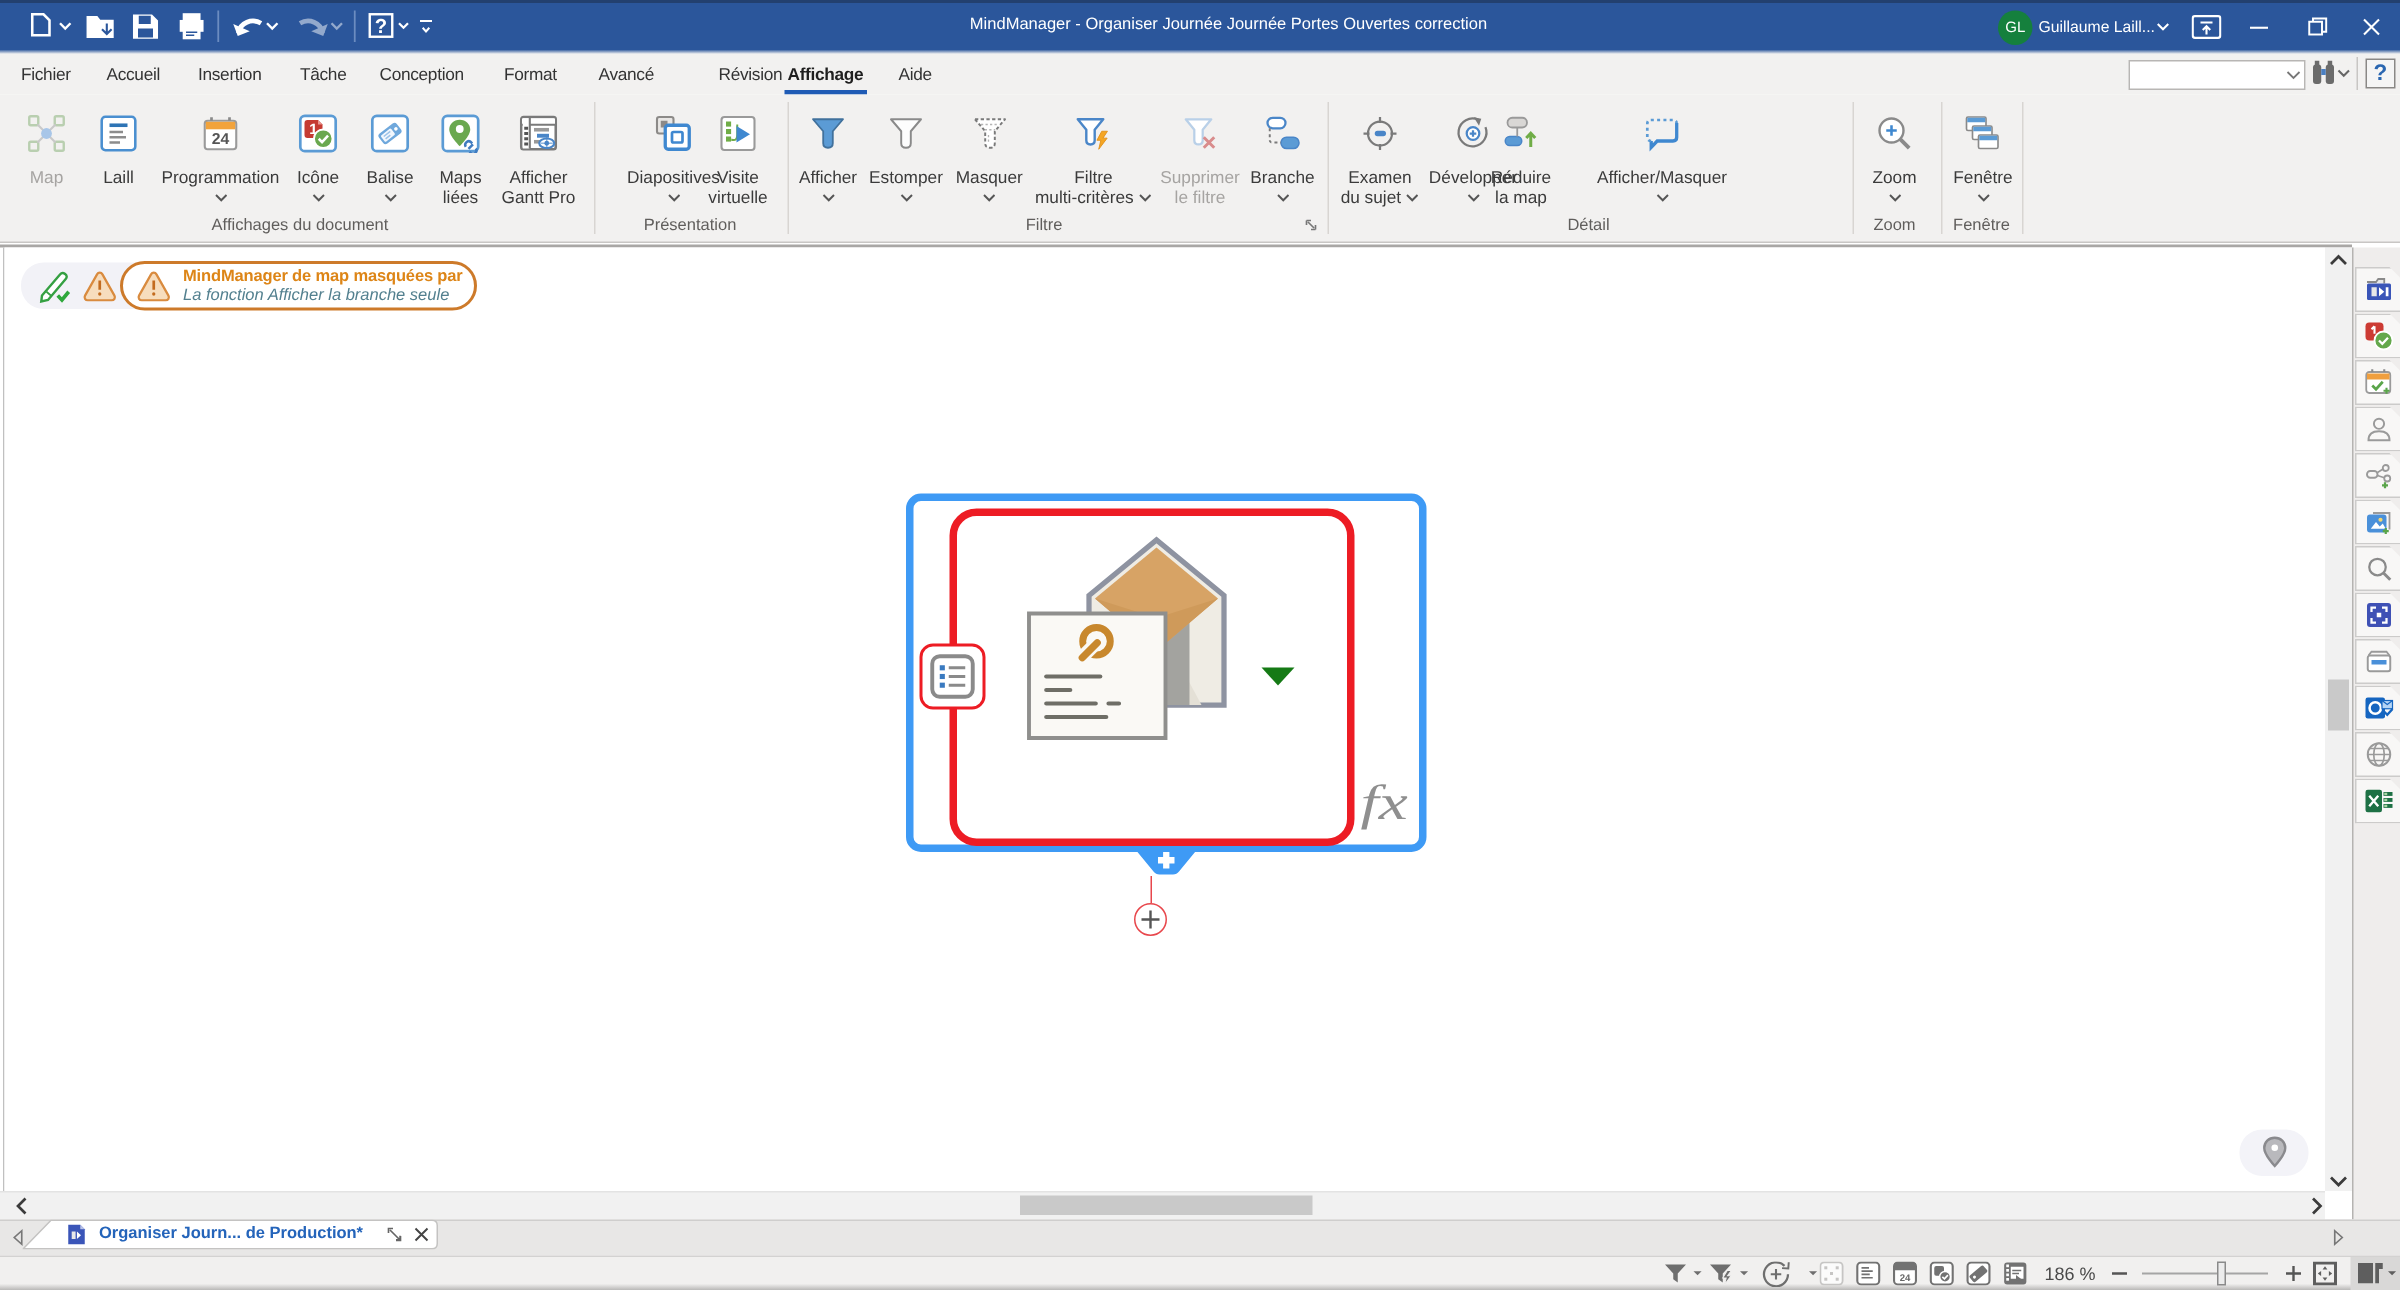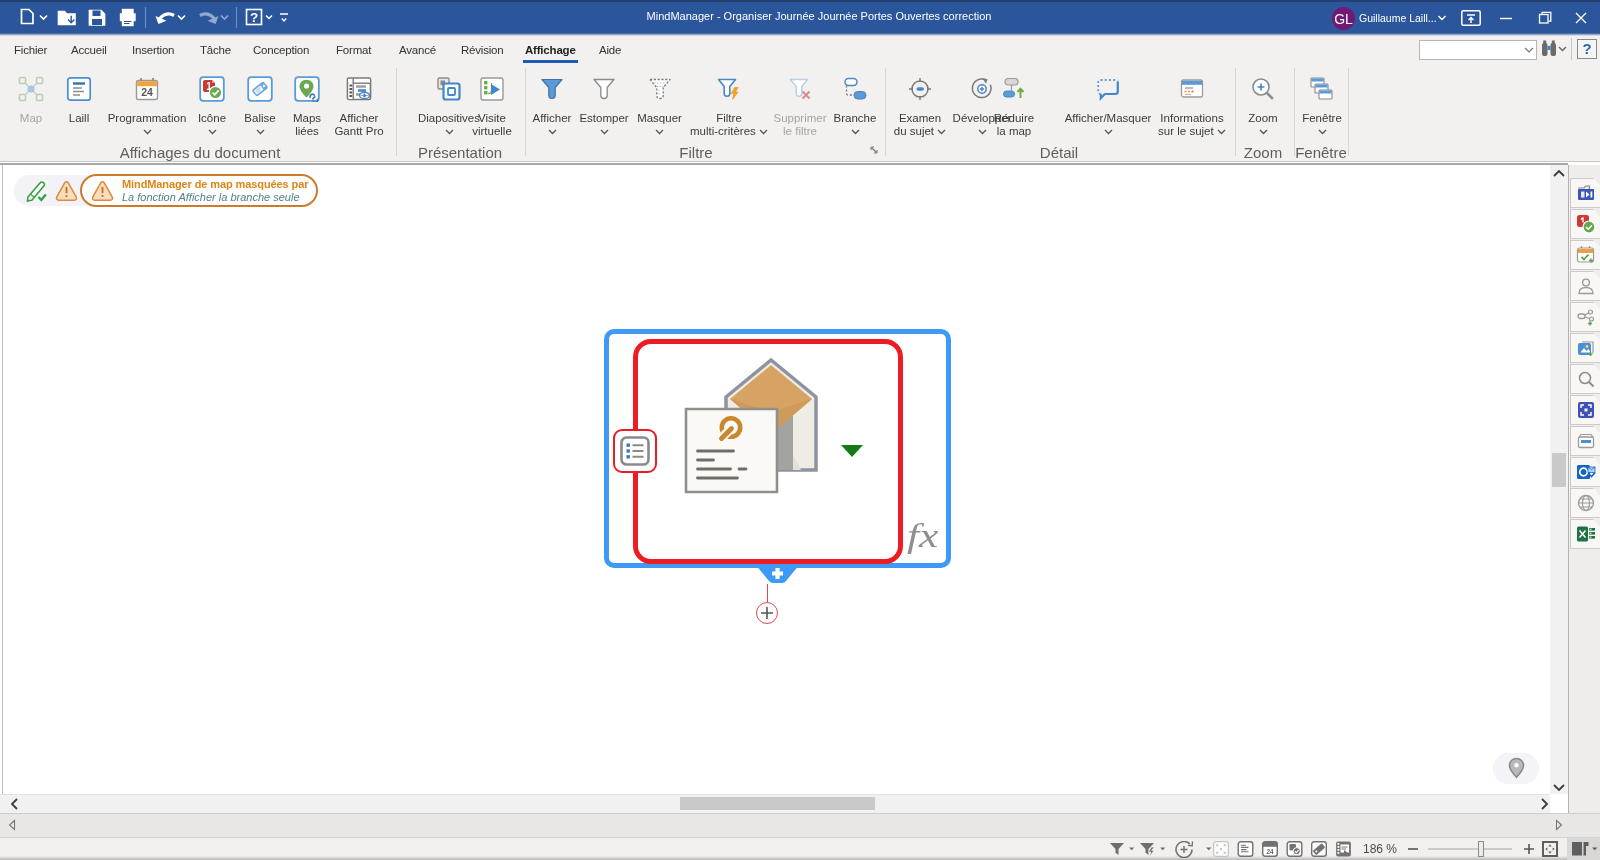--- a/index.html
+++ b/index.html
@@ -4,34 +4,34 @@
 <style>
 * { margin:0; padding:0; box-sizing:border-box; }
 html,body { width:1600px; height:860px; overflow:hidden; font-family:"Liberation Sans", sans-serif; }
 #app { position:relative; width:1600px; height:860px; background:#fff; }
 .abs { position:absolute; }
 
 
 #titlebar { position:absolute; left:0; top:0; width:1600px; height:36px; background:#2b569b; }
 #titlebar .topline { position:absolute; left:0; top:0; width:100%; height:2px; background:#23406f; }
 #titletext { position:absolute; top:10px; left:19px; width:1600px; text-align:center; color:#ffffff; font-size:11px; }
-#avatar { width:23px; height:23px; border-radius:50%; background:#701a75; color:#fff; font-size:14px; display:flex; align-items:center; justify-content:center; }
+#avatar { width:23px; height:23px; border-radius:50%; background:#15803d; color:#fff; font-size:10px; display:flex; align-items:center; justify-content:center; }
 
 
 #tabrow { position:absolute; left:0; top:36px; width:1600px; height:27px; background:#f2f1f0; }
 .rtab { position:absolute; top:0; height:27px; line-height:28px; font-size:11.5px; letter-spacing:-0.2px; color:#333333; }
 .rtab.sel { font-weight:bold; color:#1f1f1f; }
 .rtab.sel::after { content:""; position:absolute; left:-2px; right:-2px; bottom:0; height:3px; background:#1f5bb5; }
 
 
 #ribbon { position:absolute; left:0; top:63px; width:1600px; height:99px; background:#f2f1f0; border-bottom:1px solid #c8c6c4; }
 .rgroup-sep { position:absolute; top:5px; height:88px; width:1px; background:#d8d5d2; }
 .rbtn { position:absolute; top:13px; text-align:center; color:#3b3b3b; font-size:11.5px; line-height:13.5px; }
 .rbtn .ric { margin:0 auto 6px auto; width:26px; height:26px; }
-.glabel { position:absolute; top:81px; text-align:center; font-size:15px; color:#605e5c; width:200px; margin-left:-100px; }
+.glabel { position:absolute; top:81px; text-align:center; font-size:11px; color:#605e5c; width:200px; margin-left:-100px; }
 .chev { display:inline-block; }
 .dim { color:#a6a4a2; }
 
 
 #canvas { position:absolute; left:3px; top:165px; width:1547px; height:629px; background:#ffffff; }
 #canvasborder { position:absolute; left:0px; top:163px; width:1568px; height:2px; background:#a9a7a5; }
 #leftedge { position:absolute; left:2px; top:165px; width:1px; height:646px; background:#c0c0c0; }
 
 
 #vscroll { position:absolute; left:1550px; top:165px; width:18px; height:629px; background:#f1f1f1; }
@@ -112,21 +112,21 @@
     </svg>
   </div>
   <div id="tabrow">
     <div class="rtab" style="left:14px;">Fichier</div>
     <div class="rtab" style="left:71px;">Accueil</div>
     <div class="rtab" style="left:132px;">Insertion</div>
     <div class="rtab" style="left:200px;">Tâche</div>
     <div class="rtab" style="left:253px;">Conception</div>
     <div class="rtab" style="left:336px;">Format</div>
     <div class="rtab" style="left:399px;">Avancé</div>
-    <div class="rtab" style="left:461px;">Révision</div>
+    <div class="rtab" style="left:479px;">Révision</div>
     <div class="rtab sel" style="left:525px;">Affichage</div>
     <div class="rtab" style="left:599px;">Aide</div>
 
     <div class="abs" style="left:1419px;top:4px;width:118px;height:20px;background:#fff;border:1px solid #b8b6b4;"></div>
     <svg class="abs" style="left:1524px;top:10px" width="10" height="8" viewBox="0 0 10 8">
         <path d="M1 2 l4 4 l4 -4" stroke="#777" stroke-width="1.2" fill="none"></path>
       </svg>
     <svg class="abs" style="left:1541px;top:3px" width="26" height="21" viewBox="0 0 26 21" fill="none">
       <rect x="1" y="4" width="5.5" height="13" rx="2" fill="#6b6b6b"></rect>
         <rect x="9.5" y="4" width="5.5" height="13" rx="2" fill="#6b6b6b"></rect>
@@ -378,34 +378,20 @@
       <svg class="ric" viewBox="0 0 26 26" fill="none">
         <path d="M22.8 6 v9.5 q0 2.5 -2.5 2.5 h-10.5 l-4 4.2 v-4.2" stroke="#3f88d0" stroke-width="2.2"></path>
         <path d="M5.8 18 q-2.6 -0.1 -2.6 -2.5 v-9 q0 -2.5 2.5 -2.5 h14.5 q2.3 0 2.6 2" stroke="#5b9bd5" stroke-width="1.8" stroke-dasharray="2 2.2"></path>
       </svg>
       <div>Afficher/Masquer</div>
       <svg class="chev" width="9" height="6" viewBox="0 0 9 6">
           <path d="M1 1 l3.5 3.5 L8 1" stroke="#555" stroke-width="1.3" fill="none"></path>
         </svg>
     </div>
 
-    <div class="rbtn" style="left:1147px;width:90px;">
-      <svg class="ric" viewBox="0 0 26 26" fill="none">
-        <rect x="2.5" y="4" width="21" height="17" rx="2" fill="#fff" stroke="#9a9a9a" stroke-width="1.3"></rect>
-        <path d="M3 4.8 h20 v4 H3 z" fill="#5b9bd5"></path>
-        <path d="M6 12 h8" stroke="#9a9a9a" stroke-width="1.3"></path>
-        <circle cx="6.5" cy="15.5" r="1.1" fill="#f5a623"></circle>
-          <circle cx="10" cy="15.5" r="1.1" fill="#f5a623"></circle>
-          <circle cx="13.5" cy="15.5" r="1.1" fill="#e06666"></circle>
-        <path d="M6 18.5 h6" stroke="#bbb" stroke-width="1.2"></path>
-      </svg>
-      <div>Informations<br>sur le sujet <svg width="9" height="6" viewBox="0 0 9 6" style="display:inline-block">
-            <path d="M1 1 l3.5 3.5 L8 1" stroke="#555" stroke-width="1.3" fill="none"></path>
-          </svg></div>
-    </div>
     <div class="glabel" style="left:1059px;">Détail</div>
 
     <div class="rbtn" style="left:1238px;width:50px;">
       <svg class="ric" viewBox="0 0 26 26" fill="none">
         <circle cx="11" cy="11" r="8" stroke="#8a8a8a" stroke-width="1.6" fill="#fff"></circle>
         <path d="M11 7.5 v7 M7.5 11 h7" stroke="#3f88d0" stroke-width="1.7"></path>
         <path d="M16.8 16.8 l6 6" stroke="#8a8a8a" stroke-width="2.6"></path>
       </svg>
       <div>Zoom</div>
       <svg class="chev" width="9" height="6" viewBox="0 0 9 6">
@@ -634,20 +620,38 @@
           <rect x="13.5" y="8.5" width="2" height="1.6"></rect>
           <rect x="13.5" y="12.5" width="2" height="1.6"></rect>
         </g>
       </svg>
   </div>
 
   <div id="tabbar"></div>
   <svg class="abs" style="left:8px;top:819px" width="8" height="12" viewBox="0 0 8 12">
       <path d="M6.5 1.5 L1.5 6 L6.5 10.5 z" fill="none" stroke="#777" stroke-width="1.1"></path>
     </svg>
+  <div id="doctab">
+    <svg class="abs" style="left:0;top:0" width="278" height="20" viewBox="0 0 278 20">
+      <path d="M0.5 19.5 L19 0.5 H273 Q276.5 0.5 276.5 4 V16 Q276.5 19.5 273 19.5 Z" fill="#ffffff" stroke="#c4c3c2" stroke-width="1"></path>
+    </svg>
+    <svg class="abs" style="left:30px;top:3px" width="12" height="14" viewBox="0 0 12 14">
+        <path d="M0.5 0.5 h8 l3 3 v10 h-11 z" fill="#3a55b8"></path>
+        <path d="M8.5 0.5 l3 3 h-3 z" fill="#b8c2e8"></path>
+        <rect x="2.8" y="5" width="2.6" height="5" fill="#e8e8e8"></rect>
+        <path d="M6.3 5 l2.7 2.5 l-2.7 2.5 z" fill="#fff"></path>
+      </svg>
+    <div class="abs" style="left:51px;top:3px;font-size:11px;font-weight:bold;color:#2464ba;">Organiser Journ... de Production*</div>
+    <svg class="abs" style="left:243px;top:5px" width="10" height="10" viewBox="0 0 10 10" fill="none" stroke="#666">
+        <path d="M1 4 v-3 h3 M9 6 v3 h-3 M2 2 l6.5 6.5 M6 8.5 h2.7 v-2.7" stroke-width="1.1"></path>
+      </svg>
+    <svg class="abs" style="left:261px;top:5px" width="10" height="10" viewBox="0 0 10 10">
+        <path d="M1 1 l8 8 M9 1 l-8 8" stroke="#444" stroke-width="1.3"></path>
+      </svg>
+  </div>
   <svg class="abs" style="left:1555px;top:819px" width="8" height="12" viewBox="0 0 8 12">
       <path d="M1.5 1.5 L6.5 6 L1.5 10.5 z" fill="none" stroke="#777" stroke-width="1.1"></path>
     </svg>
 
   <div id="statusbar"></div>
   <div class="abs" style="left:0;top:856px;width:1600px;height:4px;background:linear-gradient(#efeeed,#b9b8b7);"></div>
   <svg class="abs" style="left:1106px;top:841px" width="110" height="17" viewBox="0 0 110 17" fill="none">
     <path d="M4 2 h14 l-5.5 6 v6 l-3 -2.2 v-3.8 z" fill="#6e6e6e"></path>
     <path d="M23 6.5 l2.7 2.7 l2.7 -2.7 z" fill="#6e6e6e"></path>
     <path d="M34 2 h14 l-5.5 6 v6 l-3 -2.2 v-3.8 z" fill="#6e6e6e"></path>

